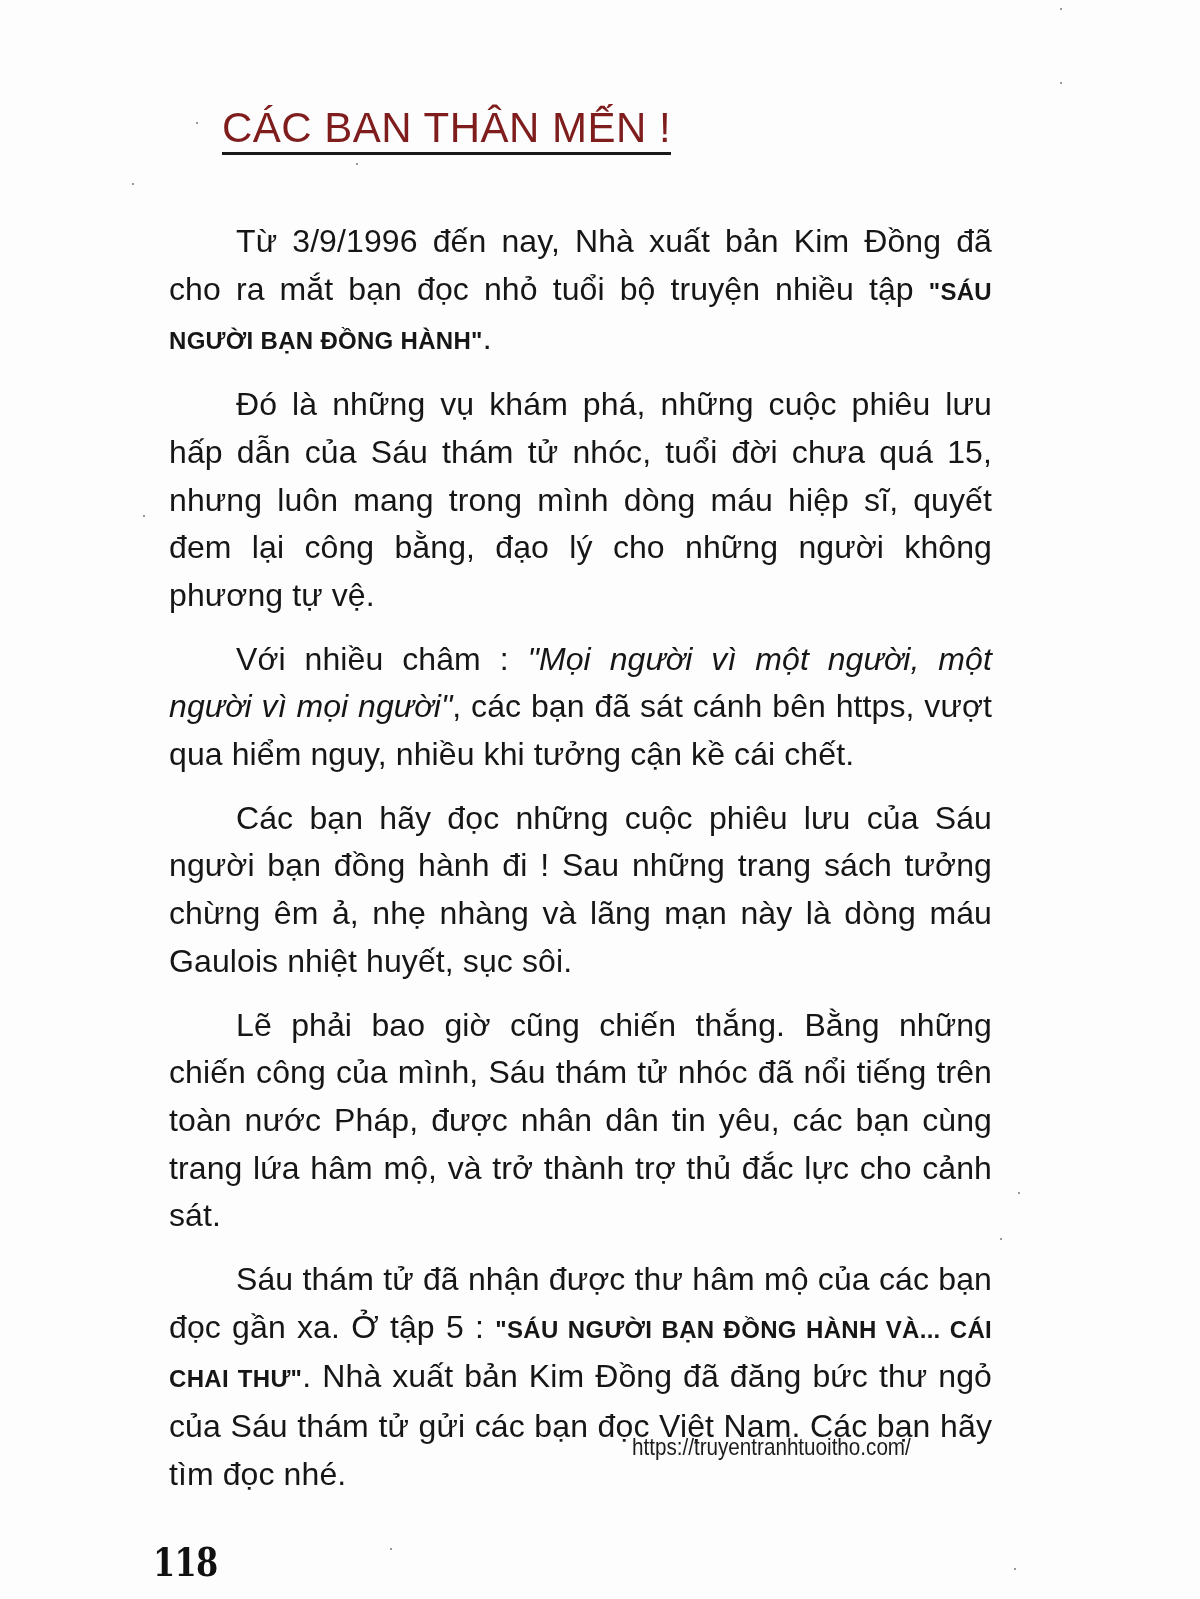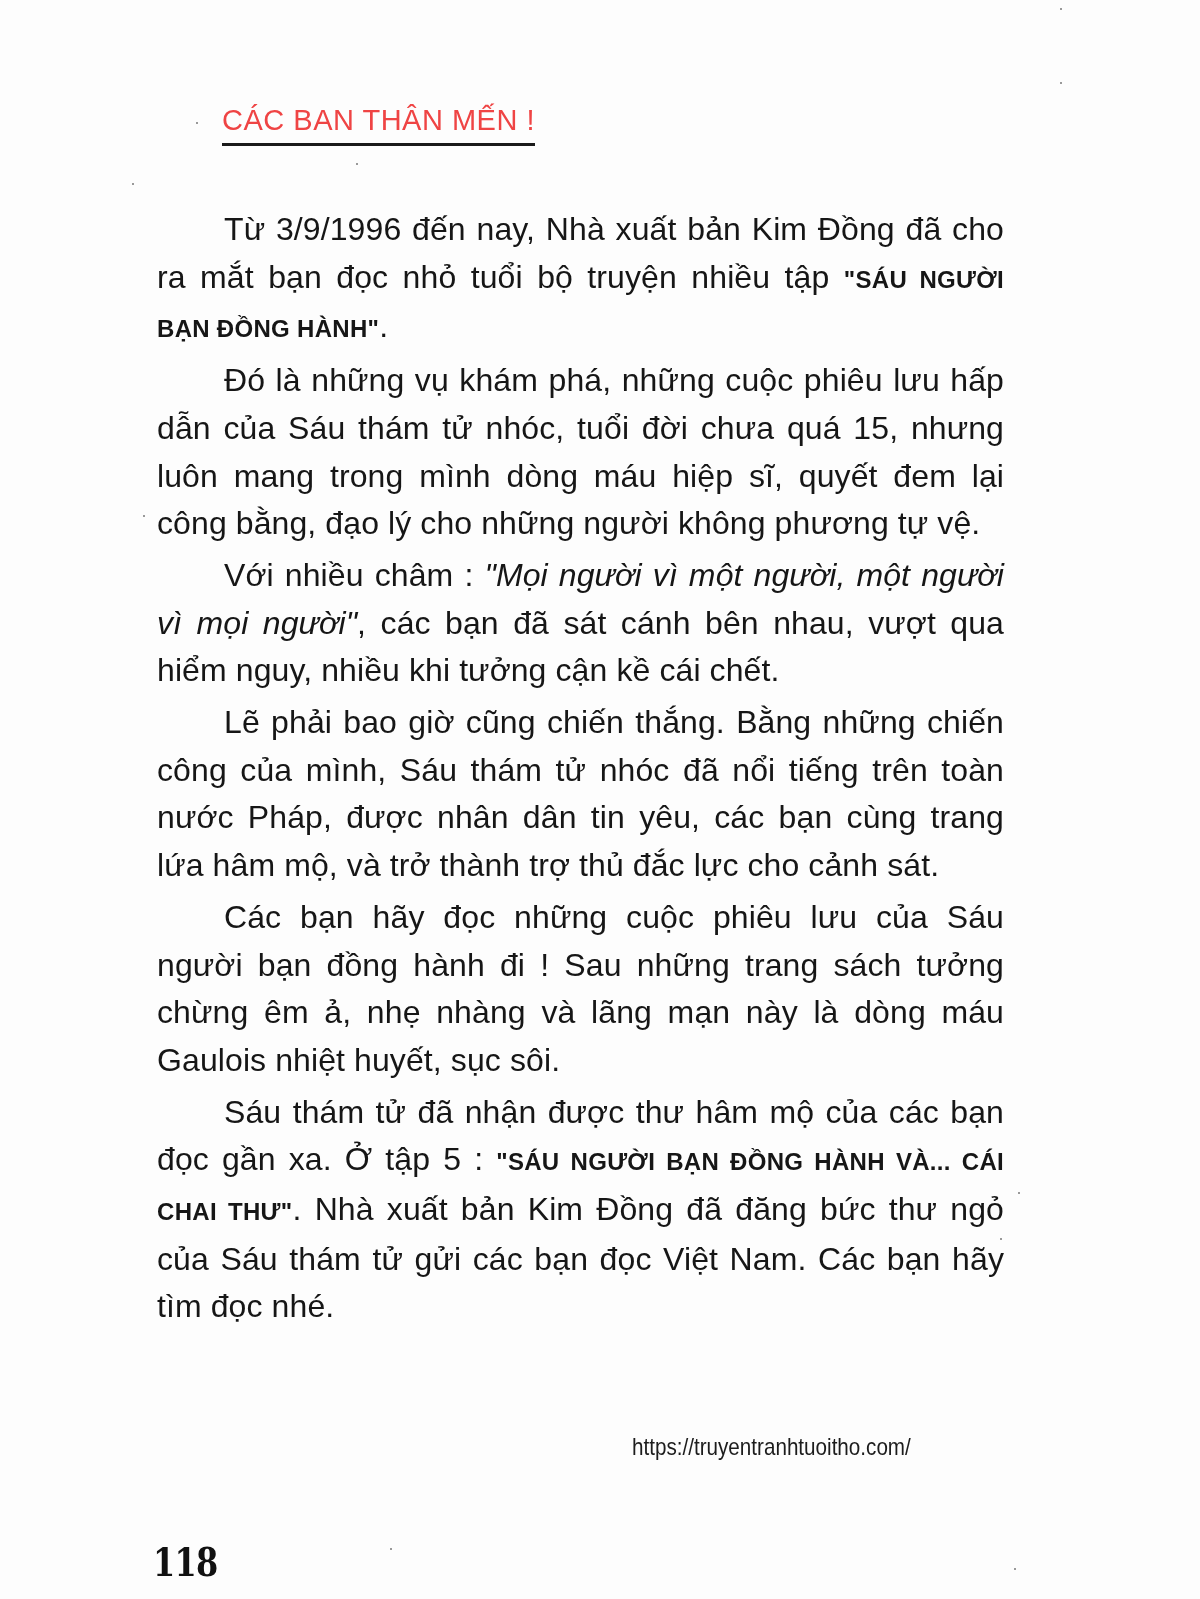--- a/index.html
+++ b/index.html
@@ -17,40 +17,40 @@
     }
     .page {
       position: absolute;
       left: 0; top: 0;
       width: 1200px; height: 1599px;
     }
     .heading {
       position: absolute;
       left: 222px;
       top: 104px;
-      font-size: 29px;
+      font-size: 42px;
       letter-spacing: 0.5px;
-      color: #ef4444;
+      color: #7f1d1d;
       border-bottom: 3px solid #1a1a1a;
-      padding-bottom: 6px;
+      padding-bottom: 0;
       white-space: nowrap;
     }
     .body-text {
       position: absolute;
       left: 153px;
       top: 202px;
       width: 855px;
       font-size: 32px;
       line-height: 47.7px;
       text-align: justify;
       text-align-last: left;
       letter-spacing: 0.1px;
     }
     .para {
-      margin: 4px;
+      margin: 16px;
       text-indent: 67px;
       text-align: justify;
     }
     .caps-wide {
       font-weight: bold;
       font-size: 24px;
       letter-spacing: 0.3px;
     }
     em.motto {
       font-style: italic;
@@ -90,25 +90,25 @@
 <div class="page">
 
   <div class="heading">CÁC BAN THÂN MẾN !</div>
 
   <div class="body-text">
 
     <p class="para"><span>Từ 3/9/1996 đến nay, Nhà xuất bản Kim Đồng đã cho ra mắt bạn đọc nhỏ tuổi bộ truyện nhiều tập </span><span class="caps-wide">"SÁU NGƯỜI BẠN ĐỒNG HÀNH"</span><span>.</span></p>
 
     <p class="para">Đó là những vụ khám phá, những cuộc phiêu lưu hấp dẫn của Sáu thám tử nhóc, tuổi đời chưa quá 15, nhưng luôn mang trong mình dòng máu hiệp sĩ, quyết đem lại công bằng, đạo lý cho những người không phương tự vệ.</p>
 
-    <p class="para"><span>Với nhiều châm : </span><em class="motto">"Mọi người vì một người, một người vì mọi người"</em><span>, các bạn đã sát cánh bên nhau, vượt qua hiểm nguy, nhiều khi tưởng cận kề cái chết.</span></p>
+    <p class="para"><span>Với nhiều châm : </span><em class="motto">"Mọi người vì một người, một người vì mọi người"</em><span>, các bạn đã sát cánh bên https, vượt qua hiểm nguy, nhiều khi tưởng cận kề cái chết.</span></p>
+
+    <p class="para">Các bạn hãy đọc những cuộc phiêu lưu của Sáu người bạn đồng hành đi ! Sau những trang sách tưởng chừng êm ả, nhẹ nhàng và lãng mạn này là dòng máu Gaulois nhiệt huyết, sục sôi.</p>
 
     <p class="para">Lẽ phải bao giờ cũng chiến thắng. Bằng những chiến công của mình, Sáu thám tử nhóc đã nổi tiếng trên toàn nước Pháp, được nhân dân tin yêu, các bạn cùng trang lứa hâm mộ, và trở thành trợ thủ đắc lực cho cảnh sát.</p>
-
-    <p class="para">Các bạn hãy đọc những cuộc phiêu lưu của Sáu người bạn đồng hành đi ! Sau những trang sách tưởng chừng êm ả, nhẹ nhàng và lãng mạn này là dòng máu Gaulois nhiệt huyết, sục sôi.</p>
 
     <p class="para"><span>Sáu thám tử đã nhận được thư hâm mộ của các bạn đọc gần xa. Ở tập 5 : </span><span class="caps-wide">"SÁU NGƯỜI BẠN ĐỒNG HÀNH VÀ... CÁI CHAI THƯ"</span><span>. Nhà xuất bản Kim Đồng đã đăng bức thư ngỏ của Sáu thám tử gửi các bạn đọc Việt Nam. Các bạn hãy tìm đọc nhé.</span></p>
 
   </div>
 
   <div class="watermark">https://truyentranhtuoitho.com/</div>
 
   <div class="page-number">118</div>
 
   <span class="speck" style="left:196px;top:122px"></span>

